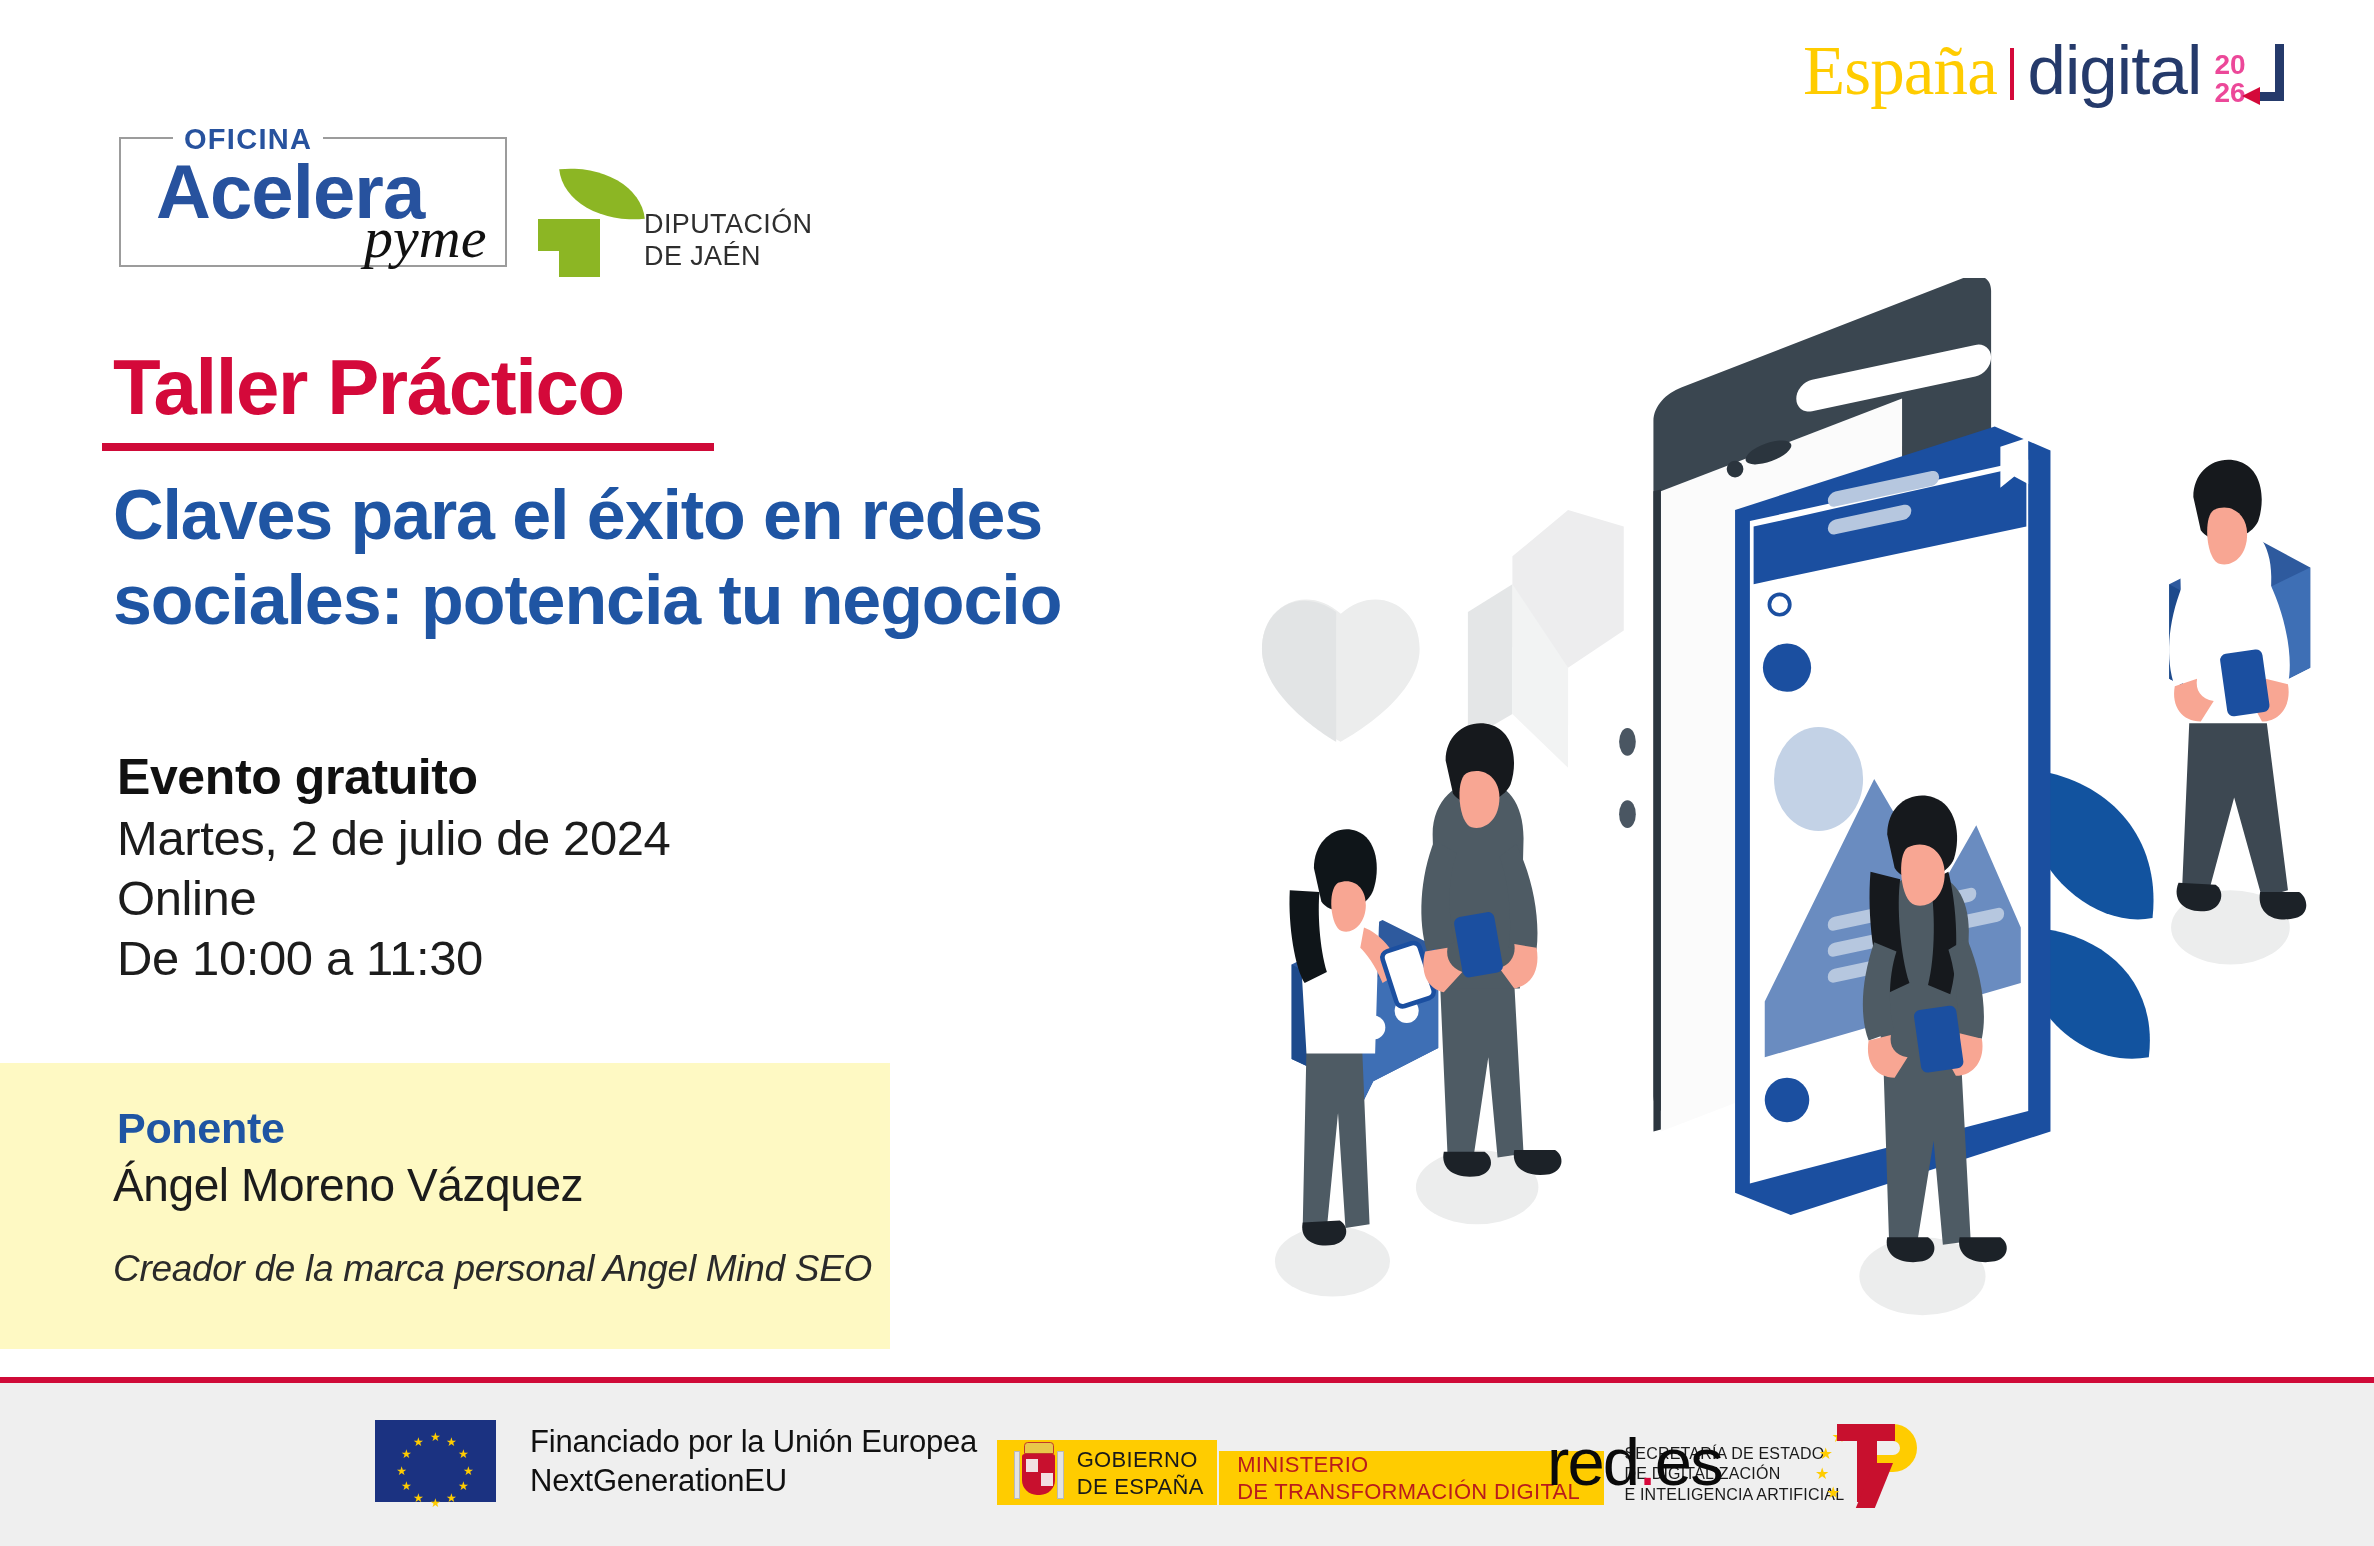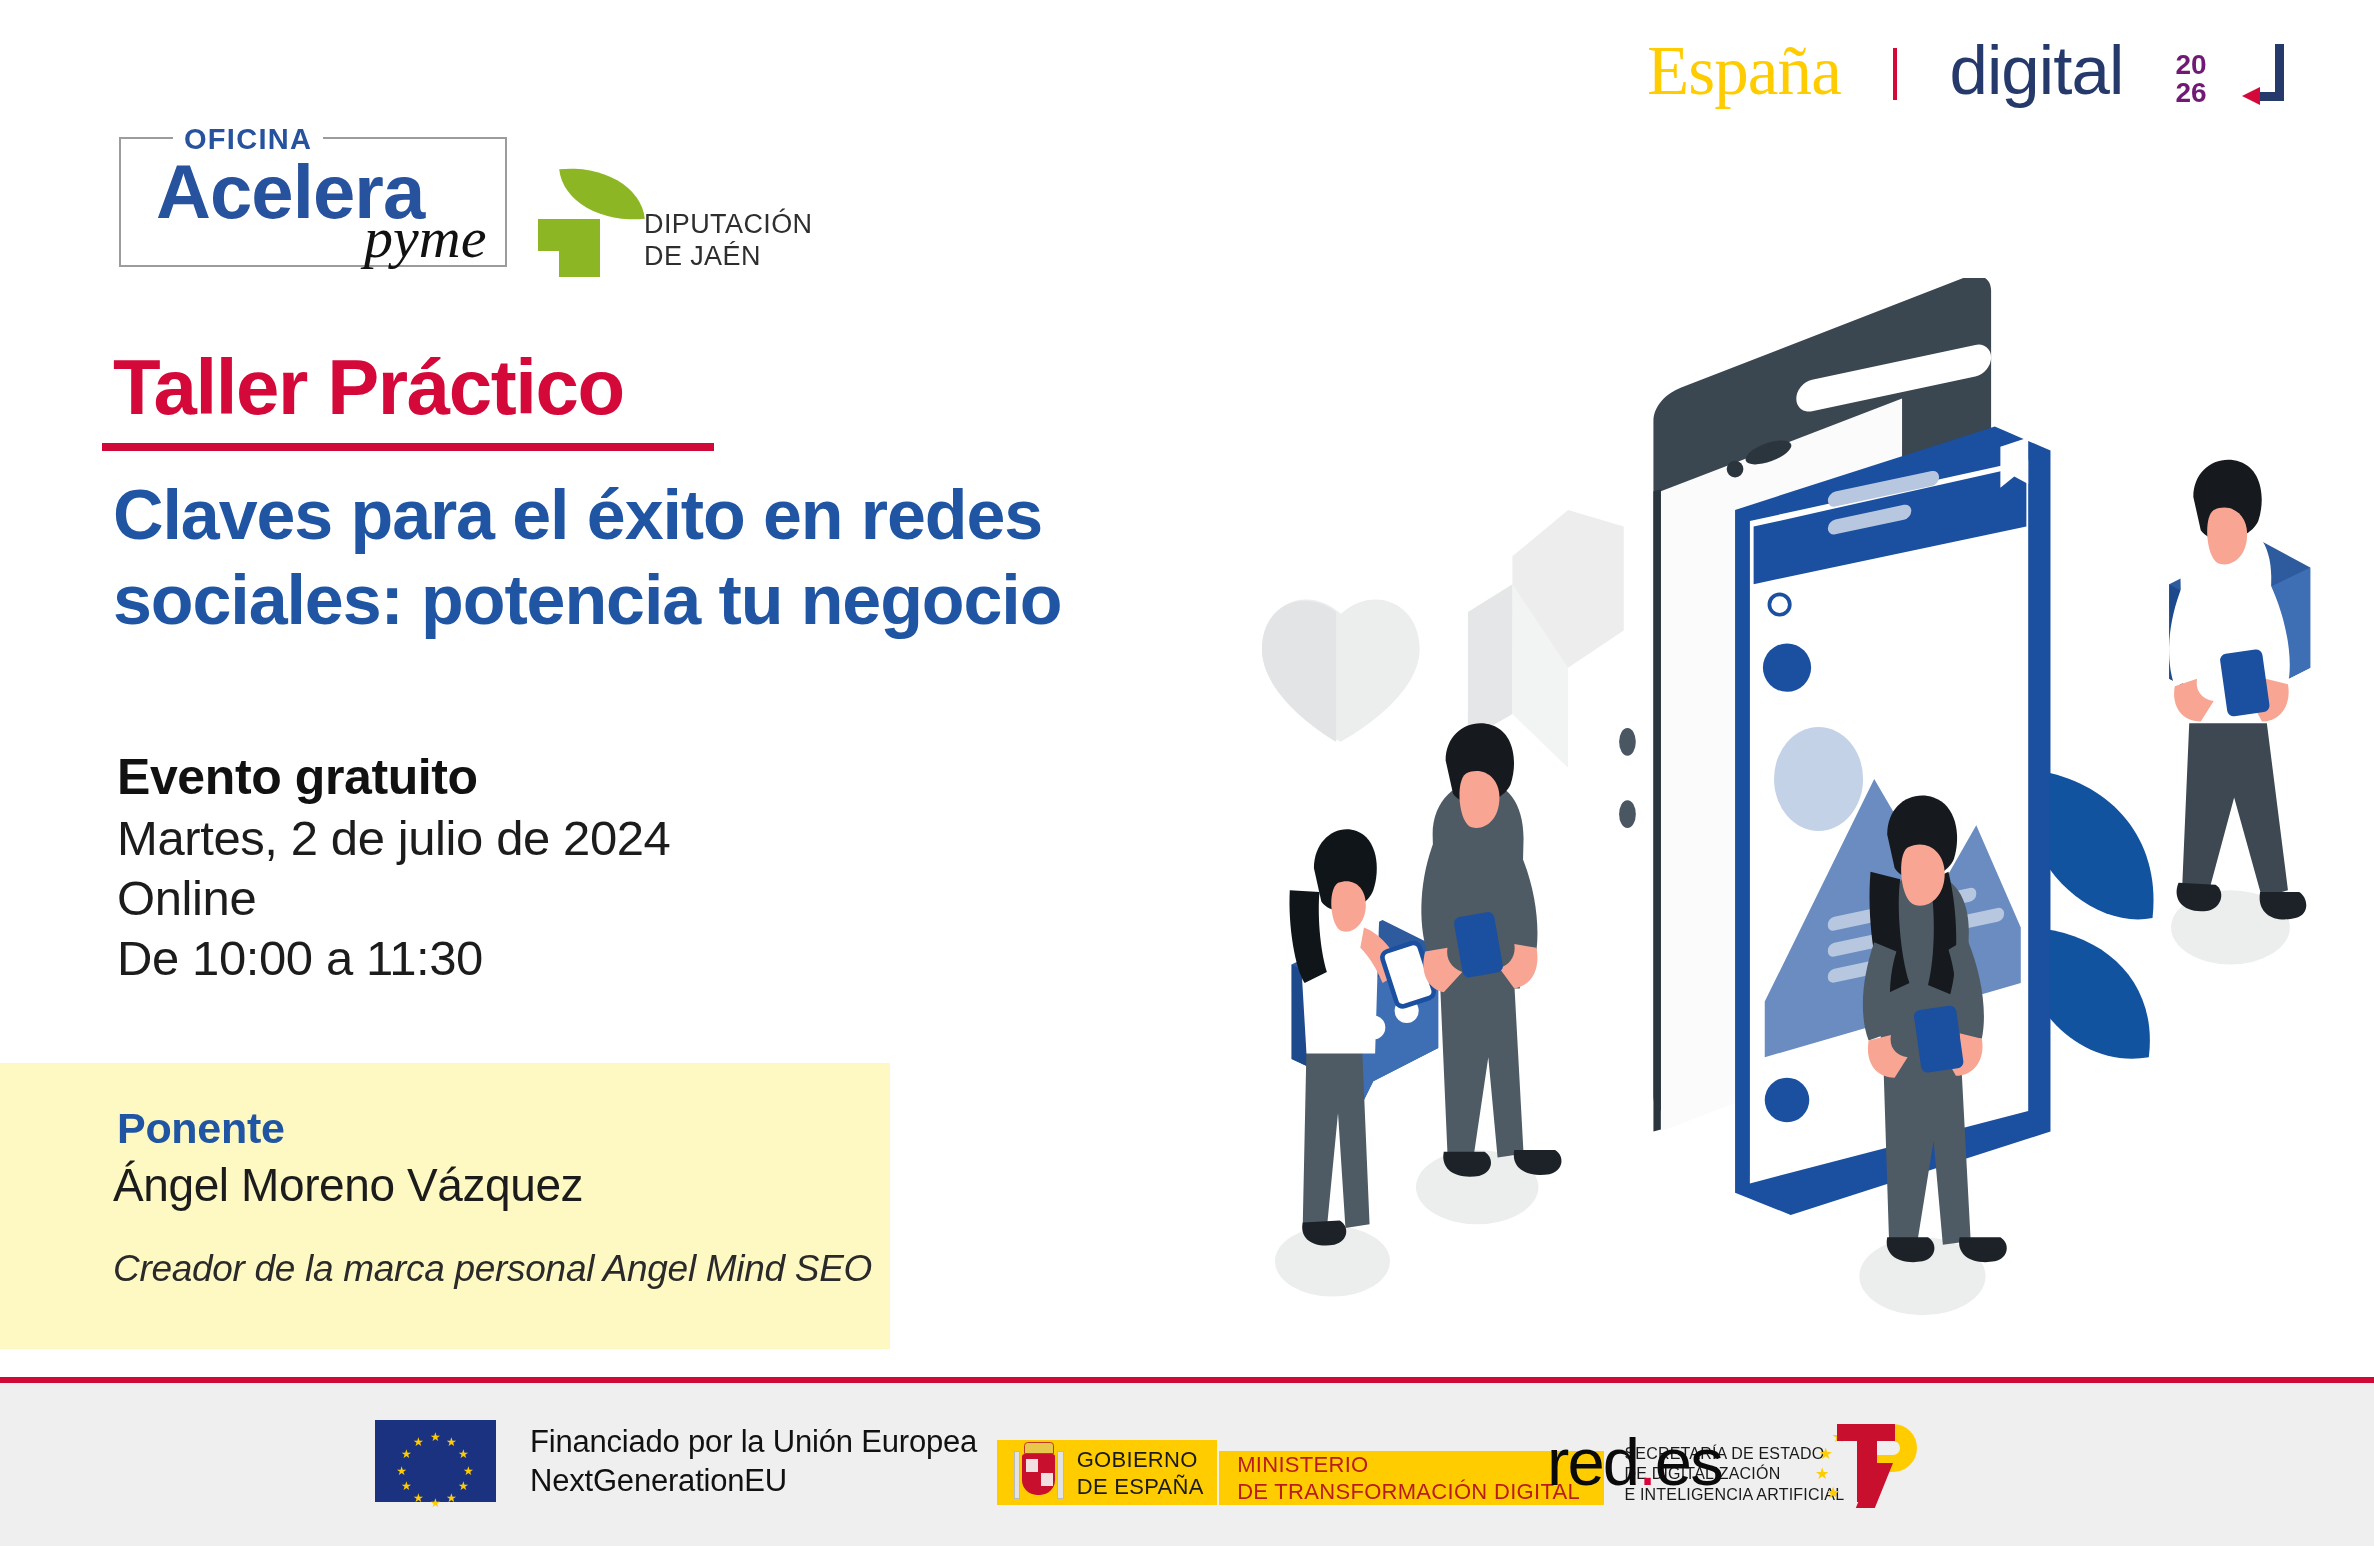--- a/index.html
+++ b/index.html
@@ -106,21 +106,20 @@
     letter-spacing: 0.4px;
   }
 
   
   .espana-digital {
     position: absolute;
     right: 85px;
     top: 35px;
     display: flex;
     align-items: flex-end;
-    gap: 39px;
   }
   .ed-espana {
     color: #ffcc00;
     font-family: "Liberation Serif", serif;
     font-size: 69px;
     line-height: 72px;
     letter-spacing: -0.9px;
   }
   .ed-bar {
     width: 4.6px;
@@ -130,21 +129,21 @@
   }
   .ed-digital {
     color: #253a6b;
     font-size: 69px;
     line-height: 72px;
     letter-spacing: -0.9px;
   }
   .ed-year {
     margin-left: 13px;
     margin-bottom: 0;
-    color: #701a75;
+    color: #ec4899;
     font-size: 28px;
     font-weight: 700;
     line-height: 28px;
     text-align: right;
   }
   .ed-arrow {
     position: relative;
     width: 50px;
     height: 67px;
     margin-left: -5.6px;

